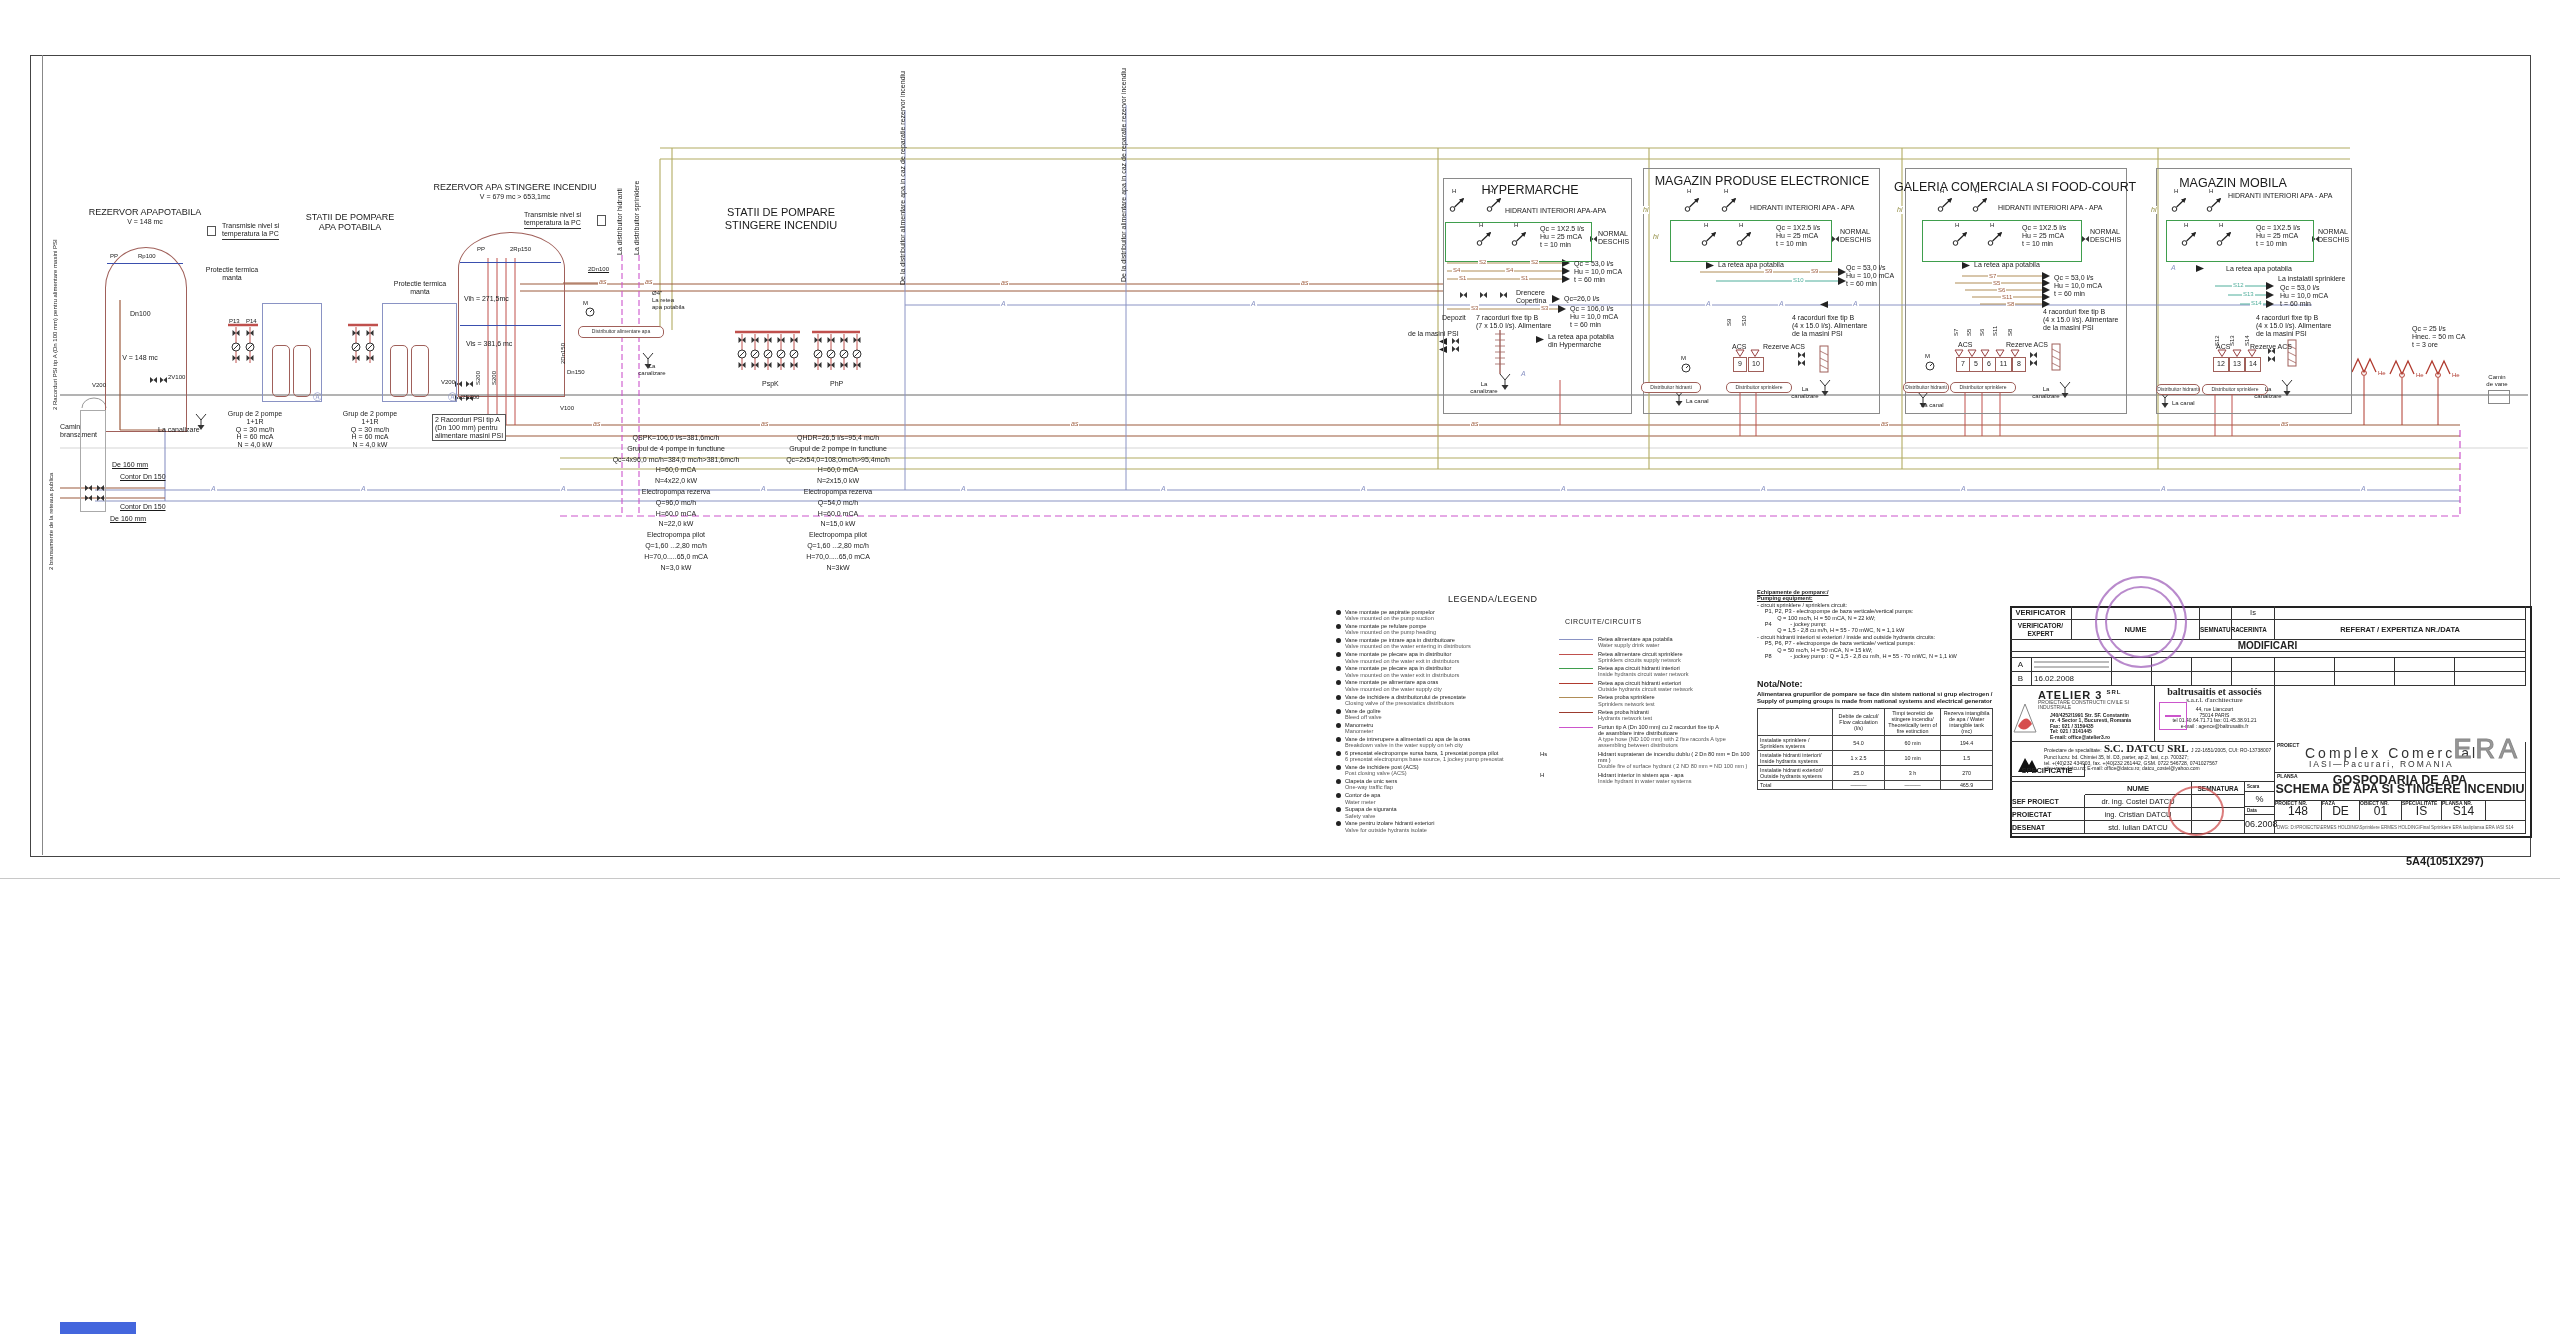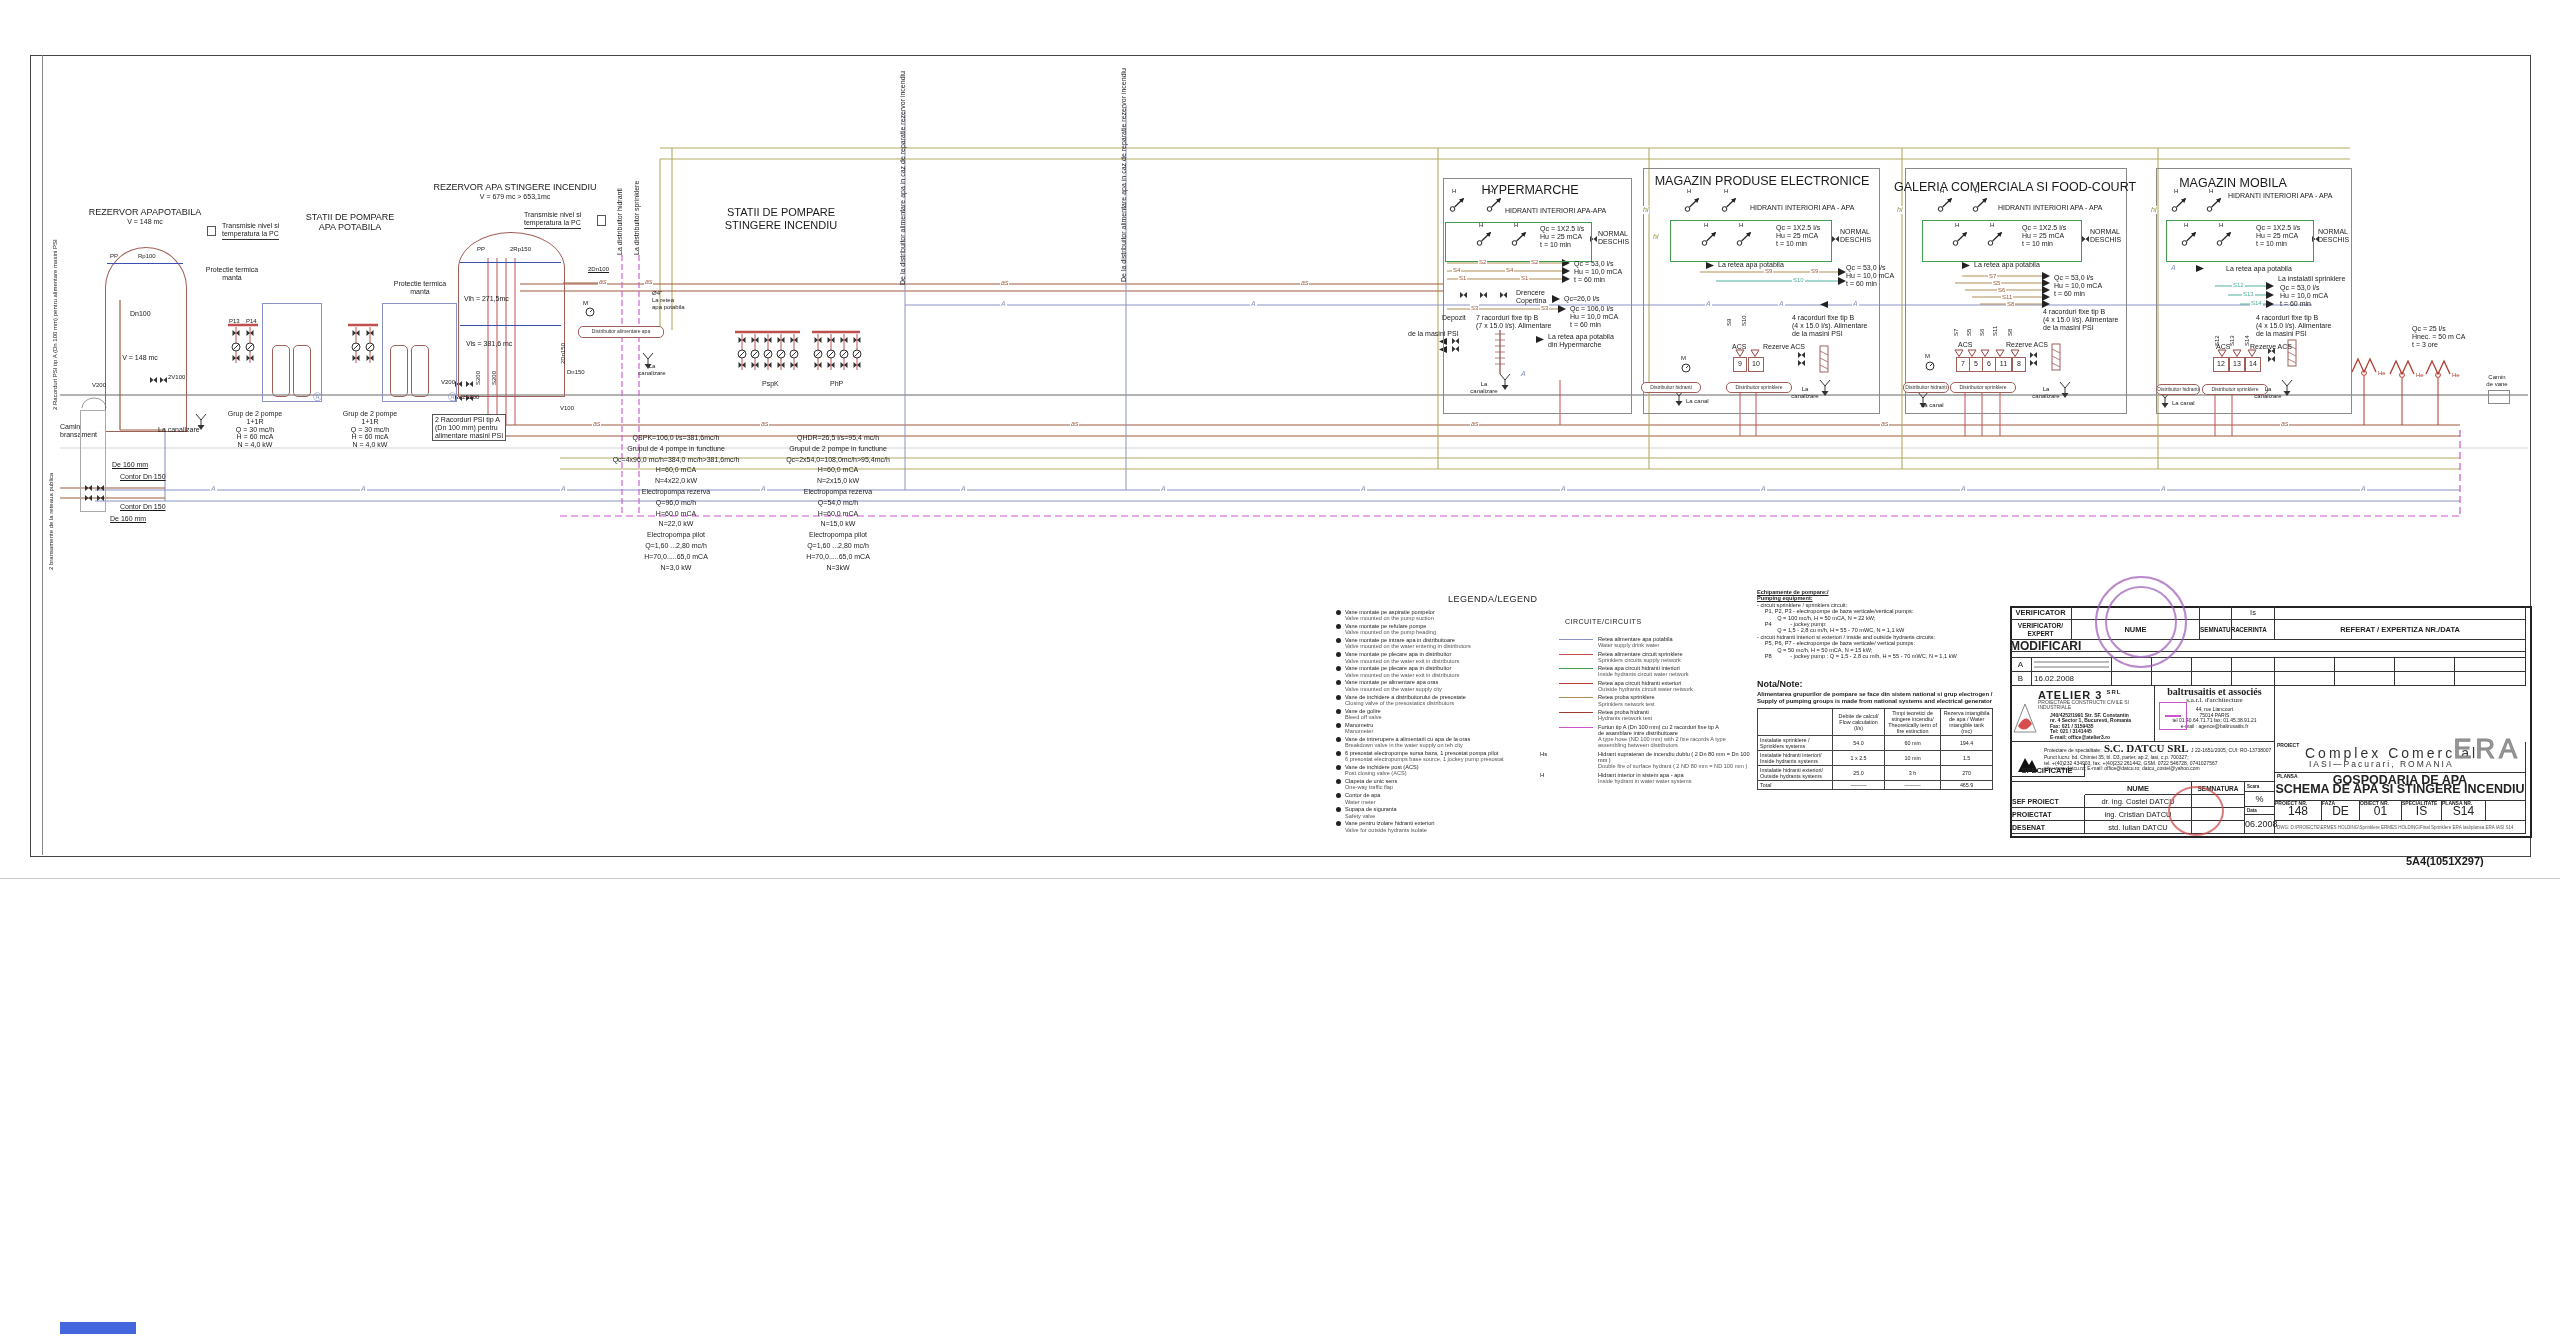--- a/index.html
+++ b/index.html
@@ -778,21 +778,21 @@
   <div class="cell" style="left:2072px;top:606px;width:128px;height:14px"></div>
   <div class="cell" style="left:2200px;top:606px;width:32px;height:14px"></div>
   <div class="cell" style="left:2232px;top:606px;width:43px;height:14px;font-size:7.5px;line-height:14px;text-align:center">Is</div>
   <div class="cell" style="left:2275px;top:606px;width:251px;height:14px"></div>
   <div class="cell" style="left:2010px;top:620px;width:62px;height:20px;font-size:6.5px;line-height:8px;font-weight:bold;text-align:center;padding-top:2px">VERIFICATOR/
 EXPERT</div>
   <div class="cell" style="left:2072px;top:620px;width:128px;height:20px;font-size:7.5px;line-height:20px;font-weight:bold;text-align:center">NUME</div>
   <div class="cell" style="left:2200px;top:620px;width:32px;height:20px;font-size:6.3px;line-height:20px;font-weight:bold;text-align:center">SEMNATURA</div>
   <div class="cell" style="left:2232px;top:620px;width:43px;height:20px;font-size:6.3px;line-height:20px;font-weight:bold;text-align:center">CERINTA</div>
   <div class="cell" style="left:2275px;top:620px;width:251px;height:20px;font-size:7.5px;line-height:20px;font-weight:bold;text-align:center">REFERAT / EXPERTIZA   NR./DATA</div>
-  <div class="cell" style="left:2010px;top:640px;width:516px;height:12px;font-size:12px;line-height:12px;font-weight:bold;text-align:left">MODIFICARI</div>
+  <div class="cell" style="left:2010px;top:640px;width:516px;height:12px;font-size:10px;line-height:12px;font-weight:bold;text-align:center">MODIFICARI</div>
   <div class="cell" style="left:2010px;top:652px;width:516px;height:6px"></div>
 
   <div class="cell" style="left:2010px;top:658px;width:22px;height:14px;font-size:8px;line-height:14px;text-align:center">A</div>
   <div class="cell" style="left:2032px;top:658px;width:80px;height:14px">
       <div style="margin:3px 2px;height:2px;background:#bbb"></div>
       <div style="margin:2px 2px;height:2px;background:#bbb"></div>
     </div>
   <div class="cell" style="left:2112px;top:658px;width:40px;height:14px"></div>
   <div class="cell" style="left:2152px;top:658px;width:40px;height:14px"></div>
   <div class="cell" style="left:2192px;top:658px;width:40px;height:14px"></div>

